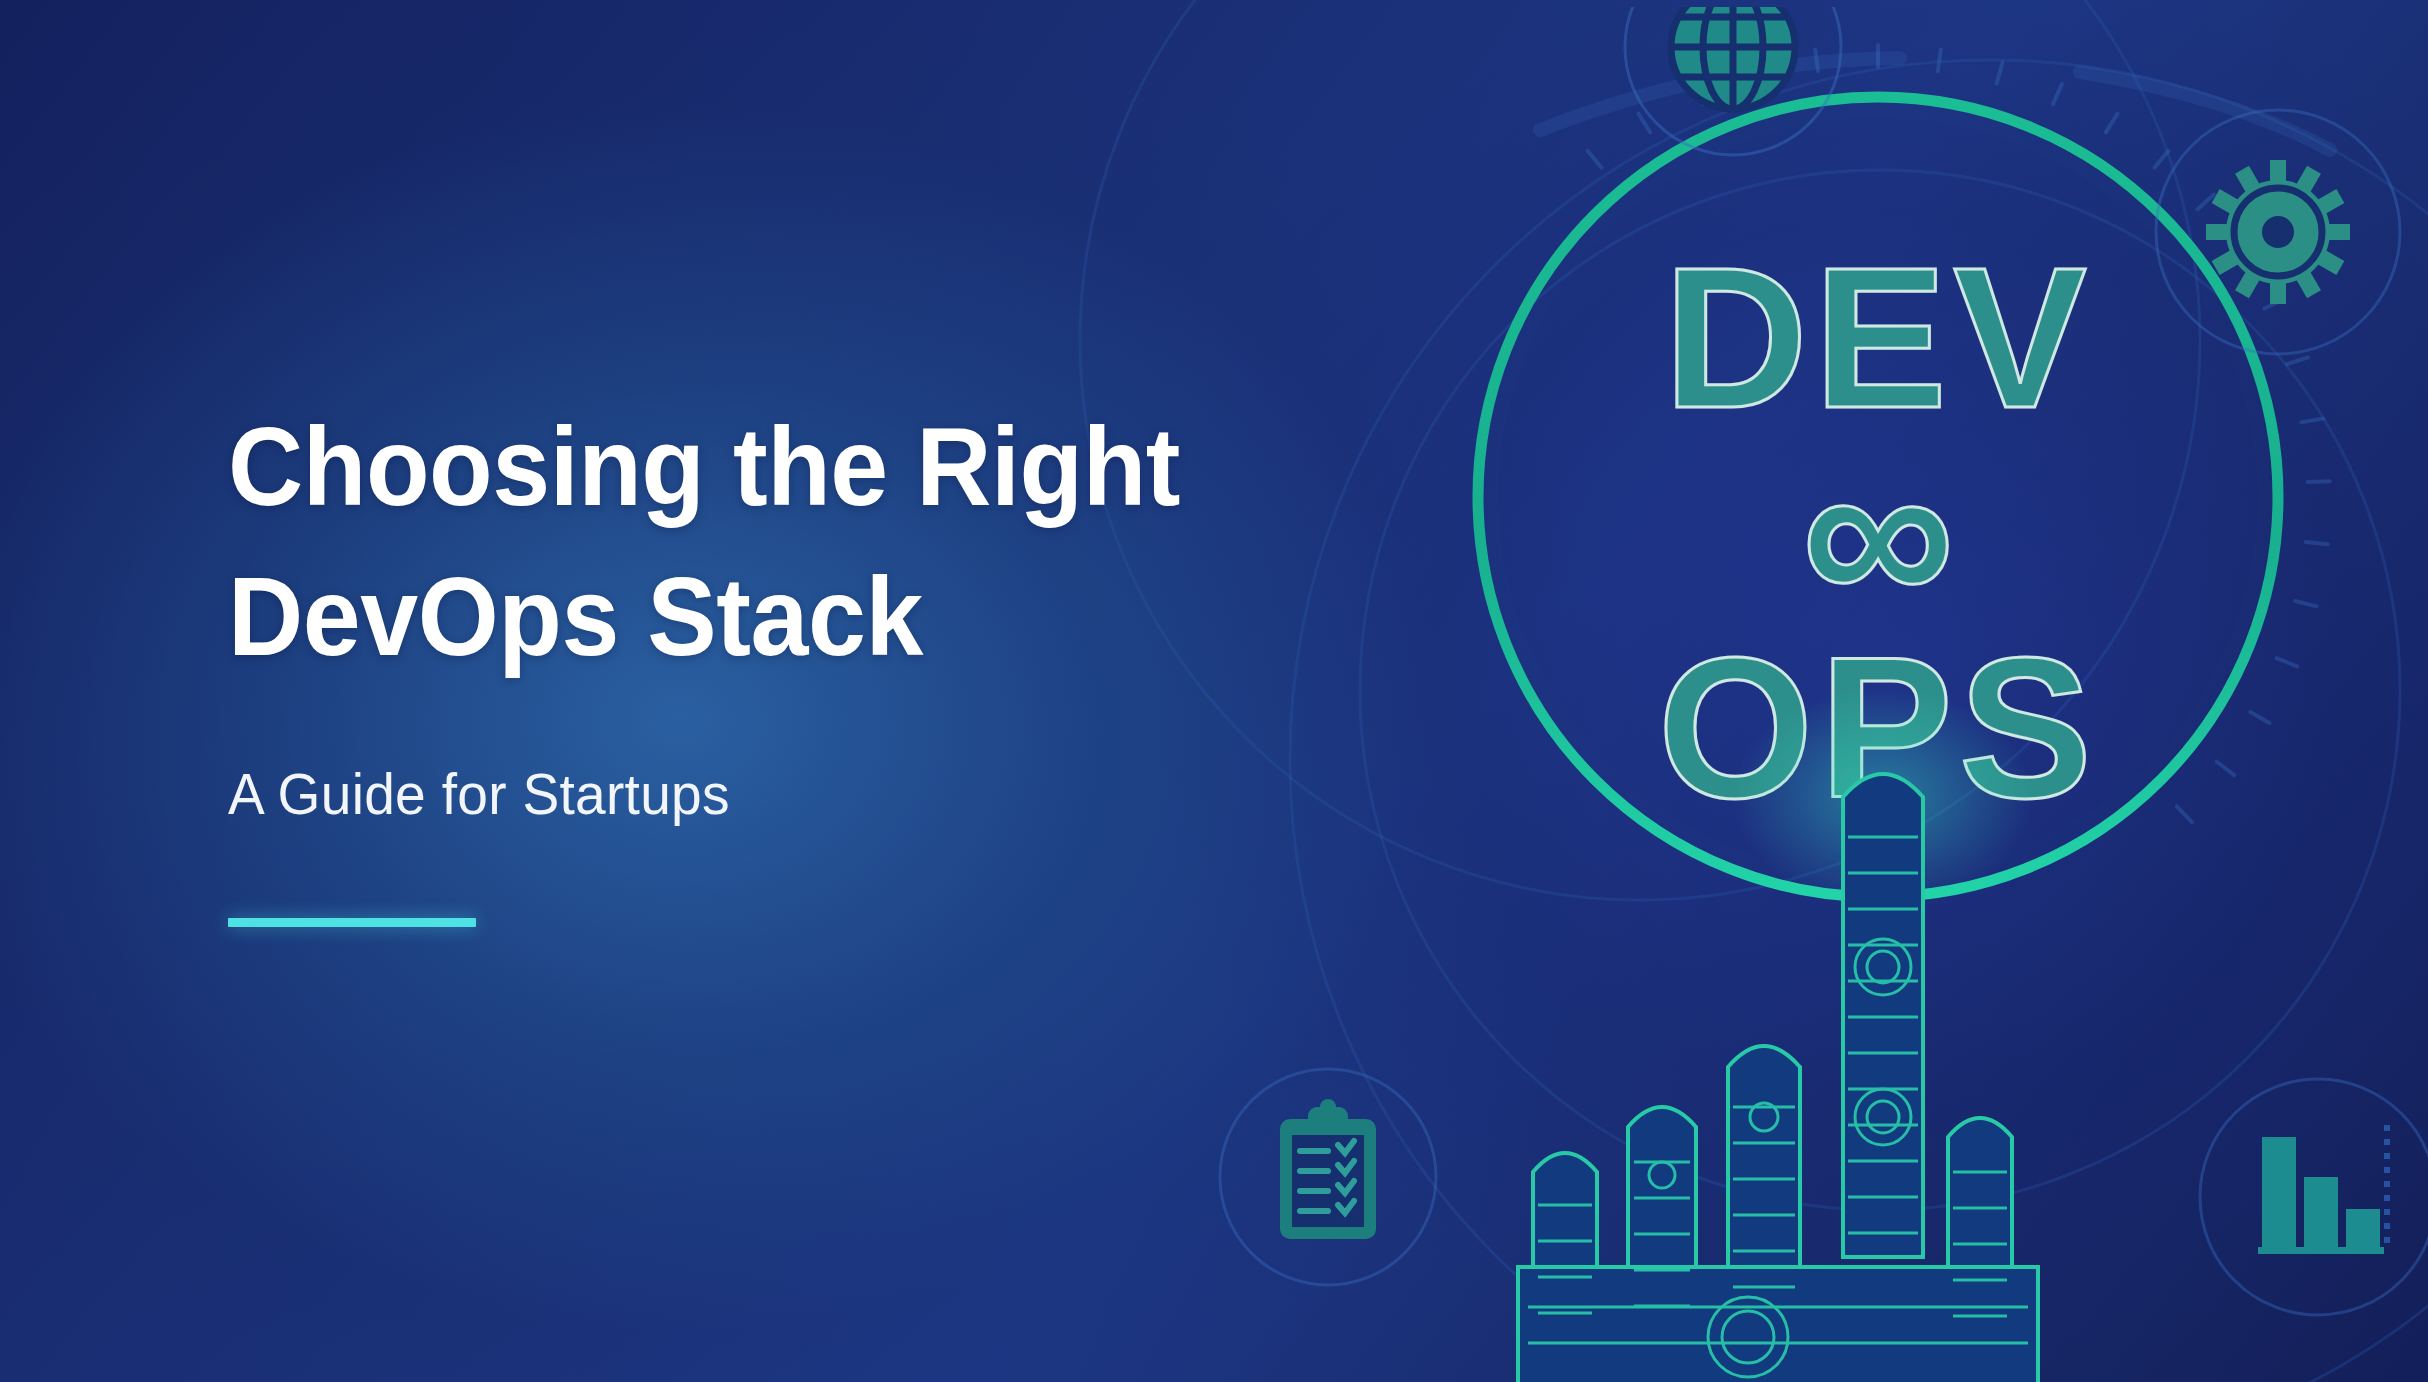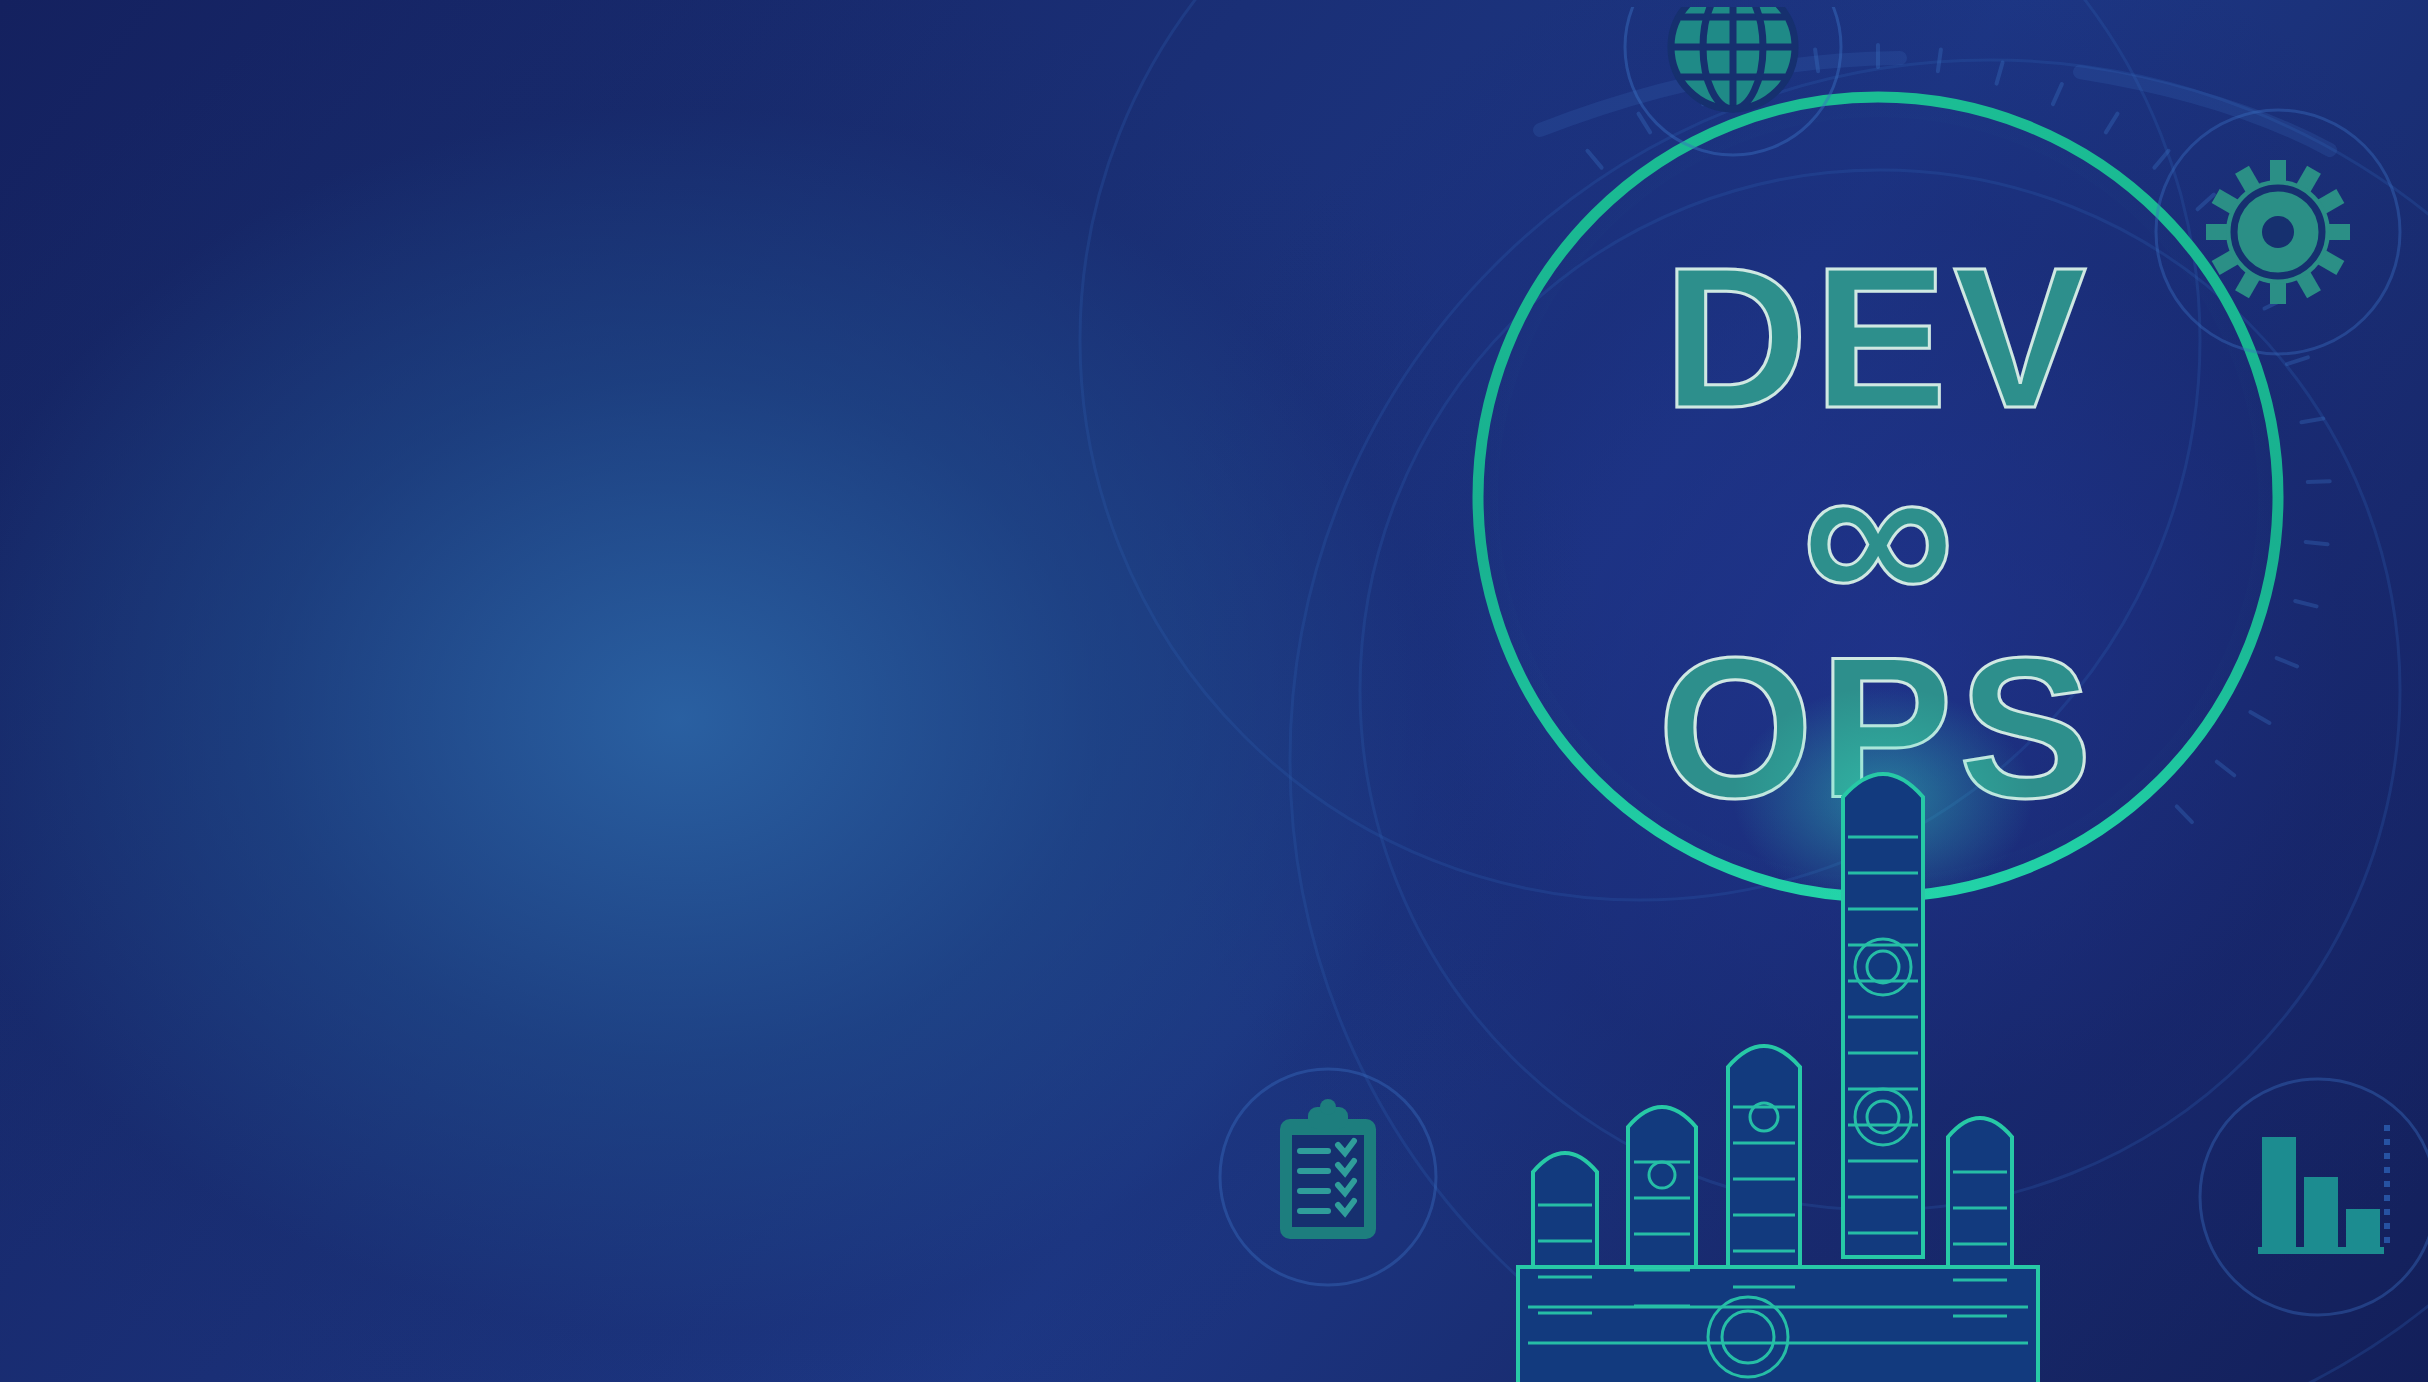--- a/index.html
+++ b/index.html
@@ -79,20 +79,26 @@
       <circle cx="1640" cy="340" r="560"></circle>
       <circle cx="1990" cy="760" r="700"></circle>
       <circle cx="1880" cy="690" r="520"></circle>
     </g>
     <g fill="none" stroke="#3a6fc0" stroke-opacity="0.20" stroke-width="14" stroke-linecap="round">
       <path d="M1540 130 Q1720 60 1900 58"></path>
       <path d="M2080 72 Q2230 96 2330 150"></path>
     </g>
   </svg>
 
+  <div class="text-block">
+    <div class="headline">Choosing the Right
+DevOps Stack</div>
+    <div class="subhead">A Guide for Startups</div>
+    <div class="accent-rule"></div>
+  </div>
 
   <div class="graphic">
     <svg viewBox="0 0 1240 1382" preserveAspectRatio="xMidYMid slice">
       <defs>
         <radialGradient id="glow" cx="50%" cy="50%" r="50%">
           <stop offset="0%" stop-color="#35e0c0" stop-opacity="0.55"></stop>
           <stop offset="100%" stop-color="#35e0c0" stop-opacity="0"></stop>
         </radialGradient>
         <linearGradient id="ringgrad" x1="0" y1="0" x2="0" y2="1">
           <stop offset="0%" stop-color="#1bbd94"></stop>

